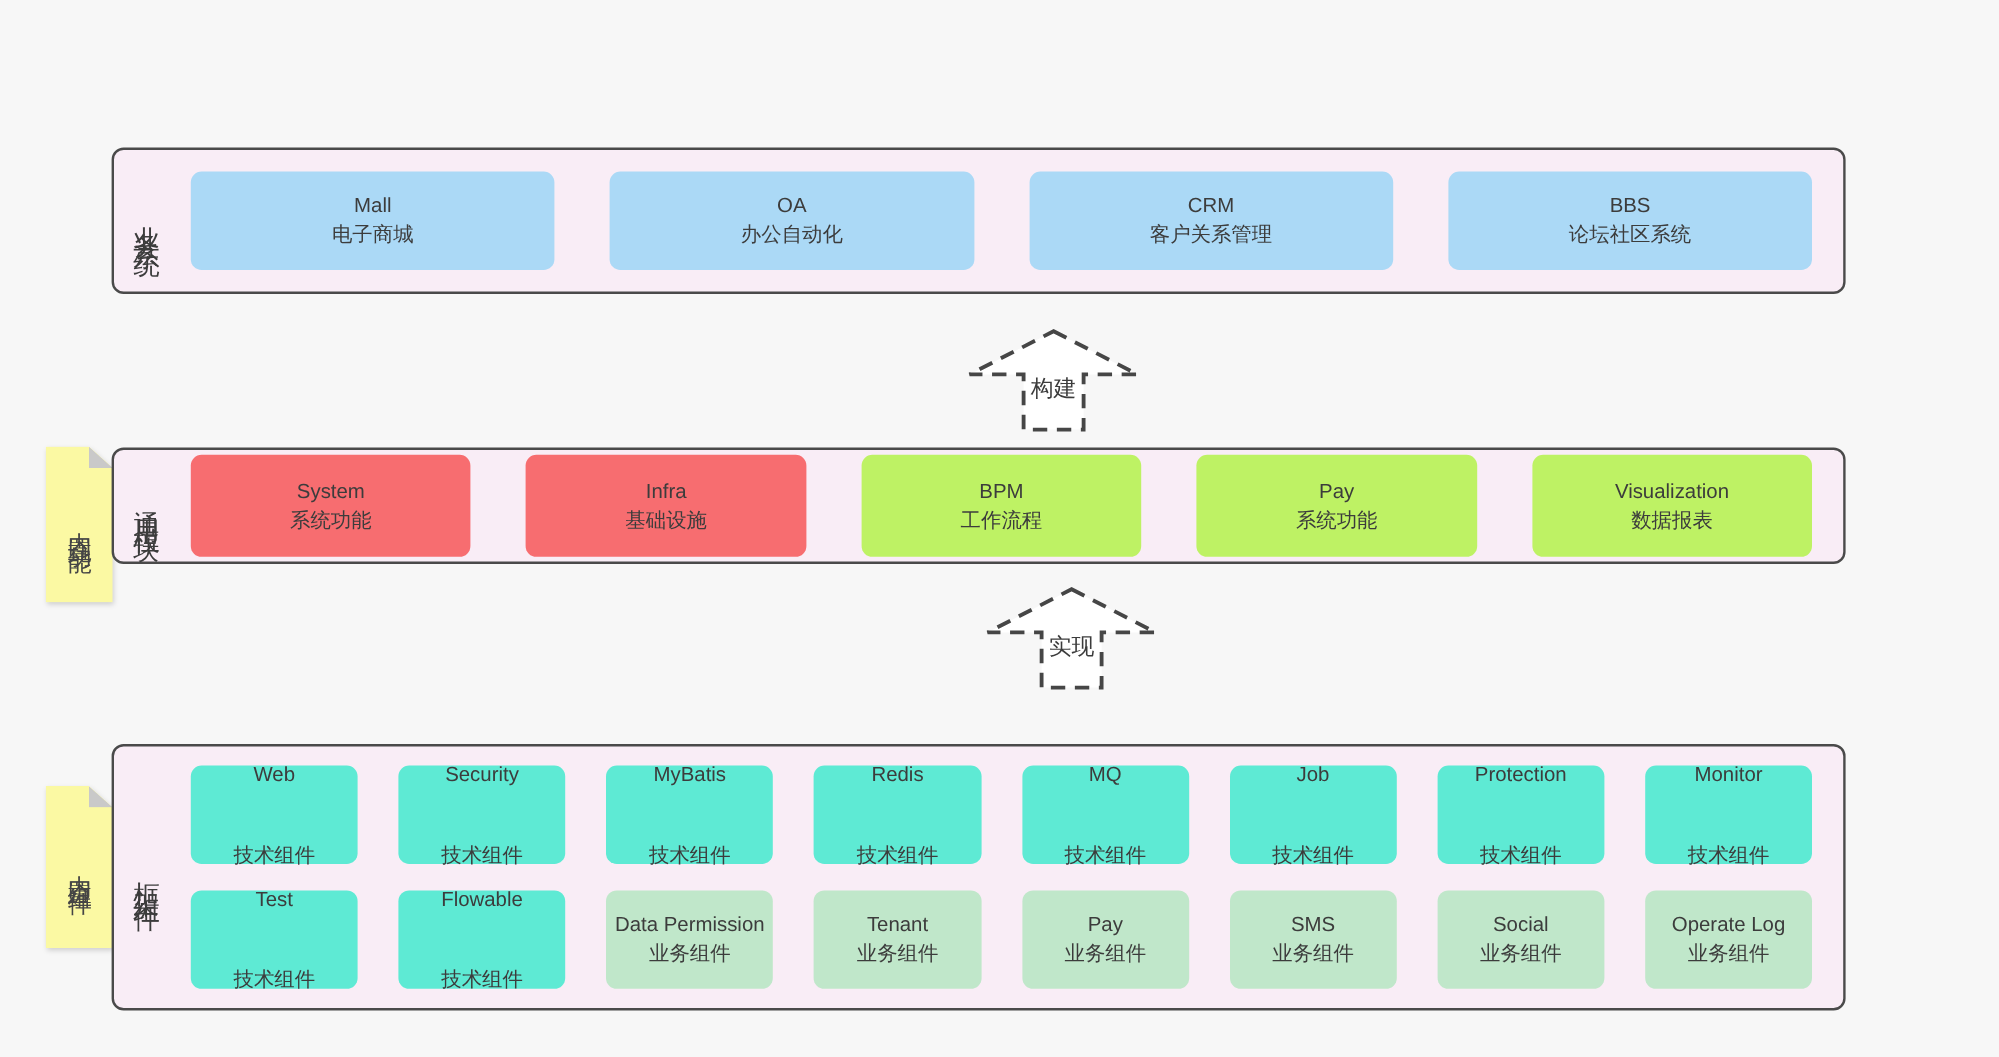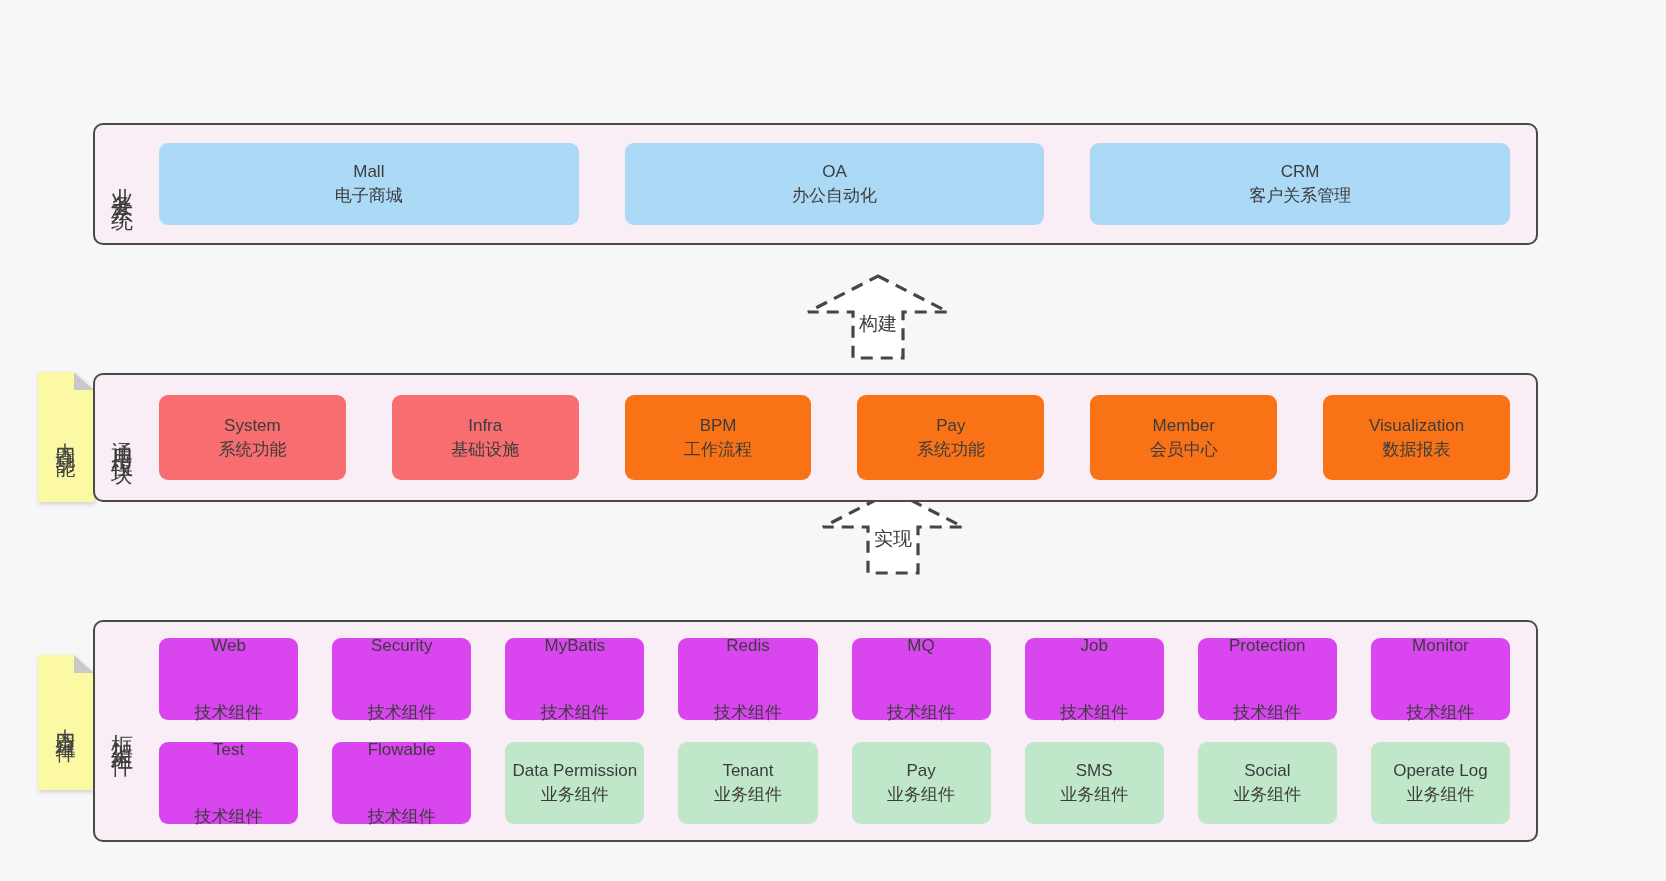--- a/index.html
+++ b/index.html
@@ -9,21 +9,21 @@
     font-family:"Liberation Sans","DejaVu Sans",sans-serif;
     color:#3c3c3c;
   }
   
   .band{
     position:absolute;left:93px;width:1445px;box-sizing:border-box;
     background:#f9edf6;border:2px solid #4a4a4a;border-radius:10px;
     display:flex;align-items:center;z-index:2;
   }
   #band-business{top:123px;height:122px;}
-  #band-modules{top:373px;height:129px;}
+  #band-modules{top:373px;height:97px;}
   #band-components{top:620px;height:222px;}
   .vlabel{
     writing-mode:vertical-rl;text-orientation:upright;
     font-size:22px;letter-spacing:7px;line-height:1;
     margin-left:16px;color:#3c3c3c;flex:0 0 auto;
   }
   .band-content{
     flex:1;display:flex;gap:46px;align-items:center;
     padding:0 26px 0 26px;min-width:0;
   }
@@ -32,22 +32,22 @@
   .box{
     flex:1;height:82px;border-radius:9px;
     display:flex;flex-direction:column;align-items:center;justify-content:center;
     text-align:center;font-size:17px;line-height:24px;color:#3c3c3c;
     padding:2px 6px;box-sizing:border-box;min-width:0;
   }
   #band-modules .box{height:85px;}
   .box .bname{white-space:normal;}
   .blue{background:#abd9f6;}
   .red{background:#f76d70;}
-  .pink{background:#f97316;}
-  .gdark{background:#d946ef;gap:43px;}
+  .pink{background:#bef264;}
+  .gdark{background:#5eead4;gap:43px;}
   .glight{background:#c0e7ca;}
   
   .note-wrap{position:absolute;left:38px;z-index:1;filter:drop-shadow(1px 2px 2px rgba(0,0,0,.16));}
   #note-features{top:372px;width:56px;height:130px;}
   #note-components{top:655px;width:56px;height:135px;}
   .note{
     position:relative;width:100%;height:100%;background:#fbf9a3;
     clip-path:polygon(0 0,calc(100% - 20px) 0,100% 18px,100% 100%,0 100%);
     display:flex;align-items:center;justify-content:center;
   }
@@ -76,20 +76,24 @@
       <span class="bdesc">电子商城</span>
     </div>
     <div class="box blue">
       <span class="bname">OA</span>
       <span class="bdesc">办公自动化</span>
     </div>
     <div class="box blue">
       <span class="bname">CRM</span>
       <span class="bdesc">客户关系管理</span>
     </div>
+    <div class="box blue">
+      <span class="bname">BBS</span>
+      <span class="bdesc">论坛社区系统</span>
+    </div>
   </div>
 </div>
 
 <div class="arrow" id="arrow-build">
   <svg width="144" height="86" viewBox="0 0 144 86">
     <polygon points="72,2 142,38 97,38 97,84 47,84 47,38 2,38" fill="#ffffff" stroke="#464646" stroke-width="3.2" stroke-dasharray="12 8"></polygon>
     <text x="72" y="56" text-anchor="middle">构建</text>
   </svg>
 </div>
 
@@ -112,24 +116,20 @@
     </div>
     <div class="box pink">
       <span class="bname">BPM</span>
       <span class="bdesc">工作流程</span>
     </div>
     <div class="box pink">
       <span class="bname">Pay</span>
       <span class="bdesc">系统功能</span>
     </div>
     <div class="box pink">
-      <span class="bname">Member</span>
-      <span class="bdesc">会员中心</span>
-    </div>
-    <div class="box pink">
       <span class="bname">Visualization</span>
       <span class="bdesc">数据报表</span>
     </div>
   </div>
 </div>
 
 <div class="arrow" id="arrow-implement">
   <svg width="144" height="86" viewBox="0 0 144 86">
     <polygon points="72,2 142,38 97,38 97,84 47,84 47,38 2,38" fill="#ffffff" stroke="#464646" stroke-width="3.2" stroke-dasharray="12 8"></polygon>
     <text x="72" y="56" text-anchor="middle">实现</text>

